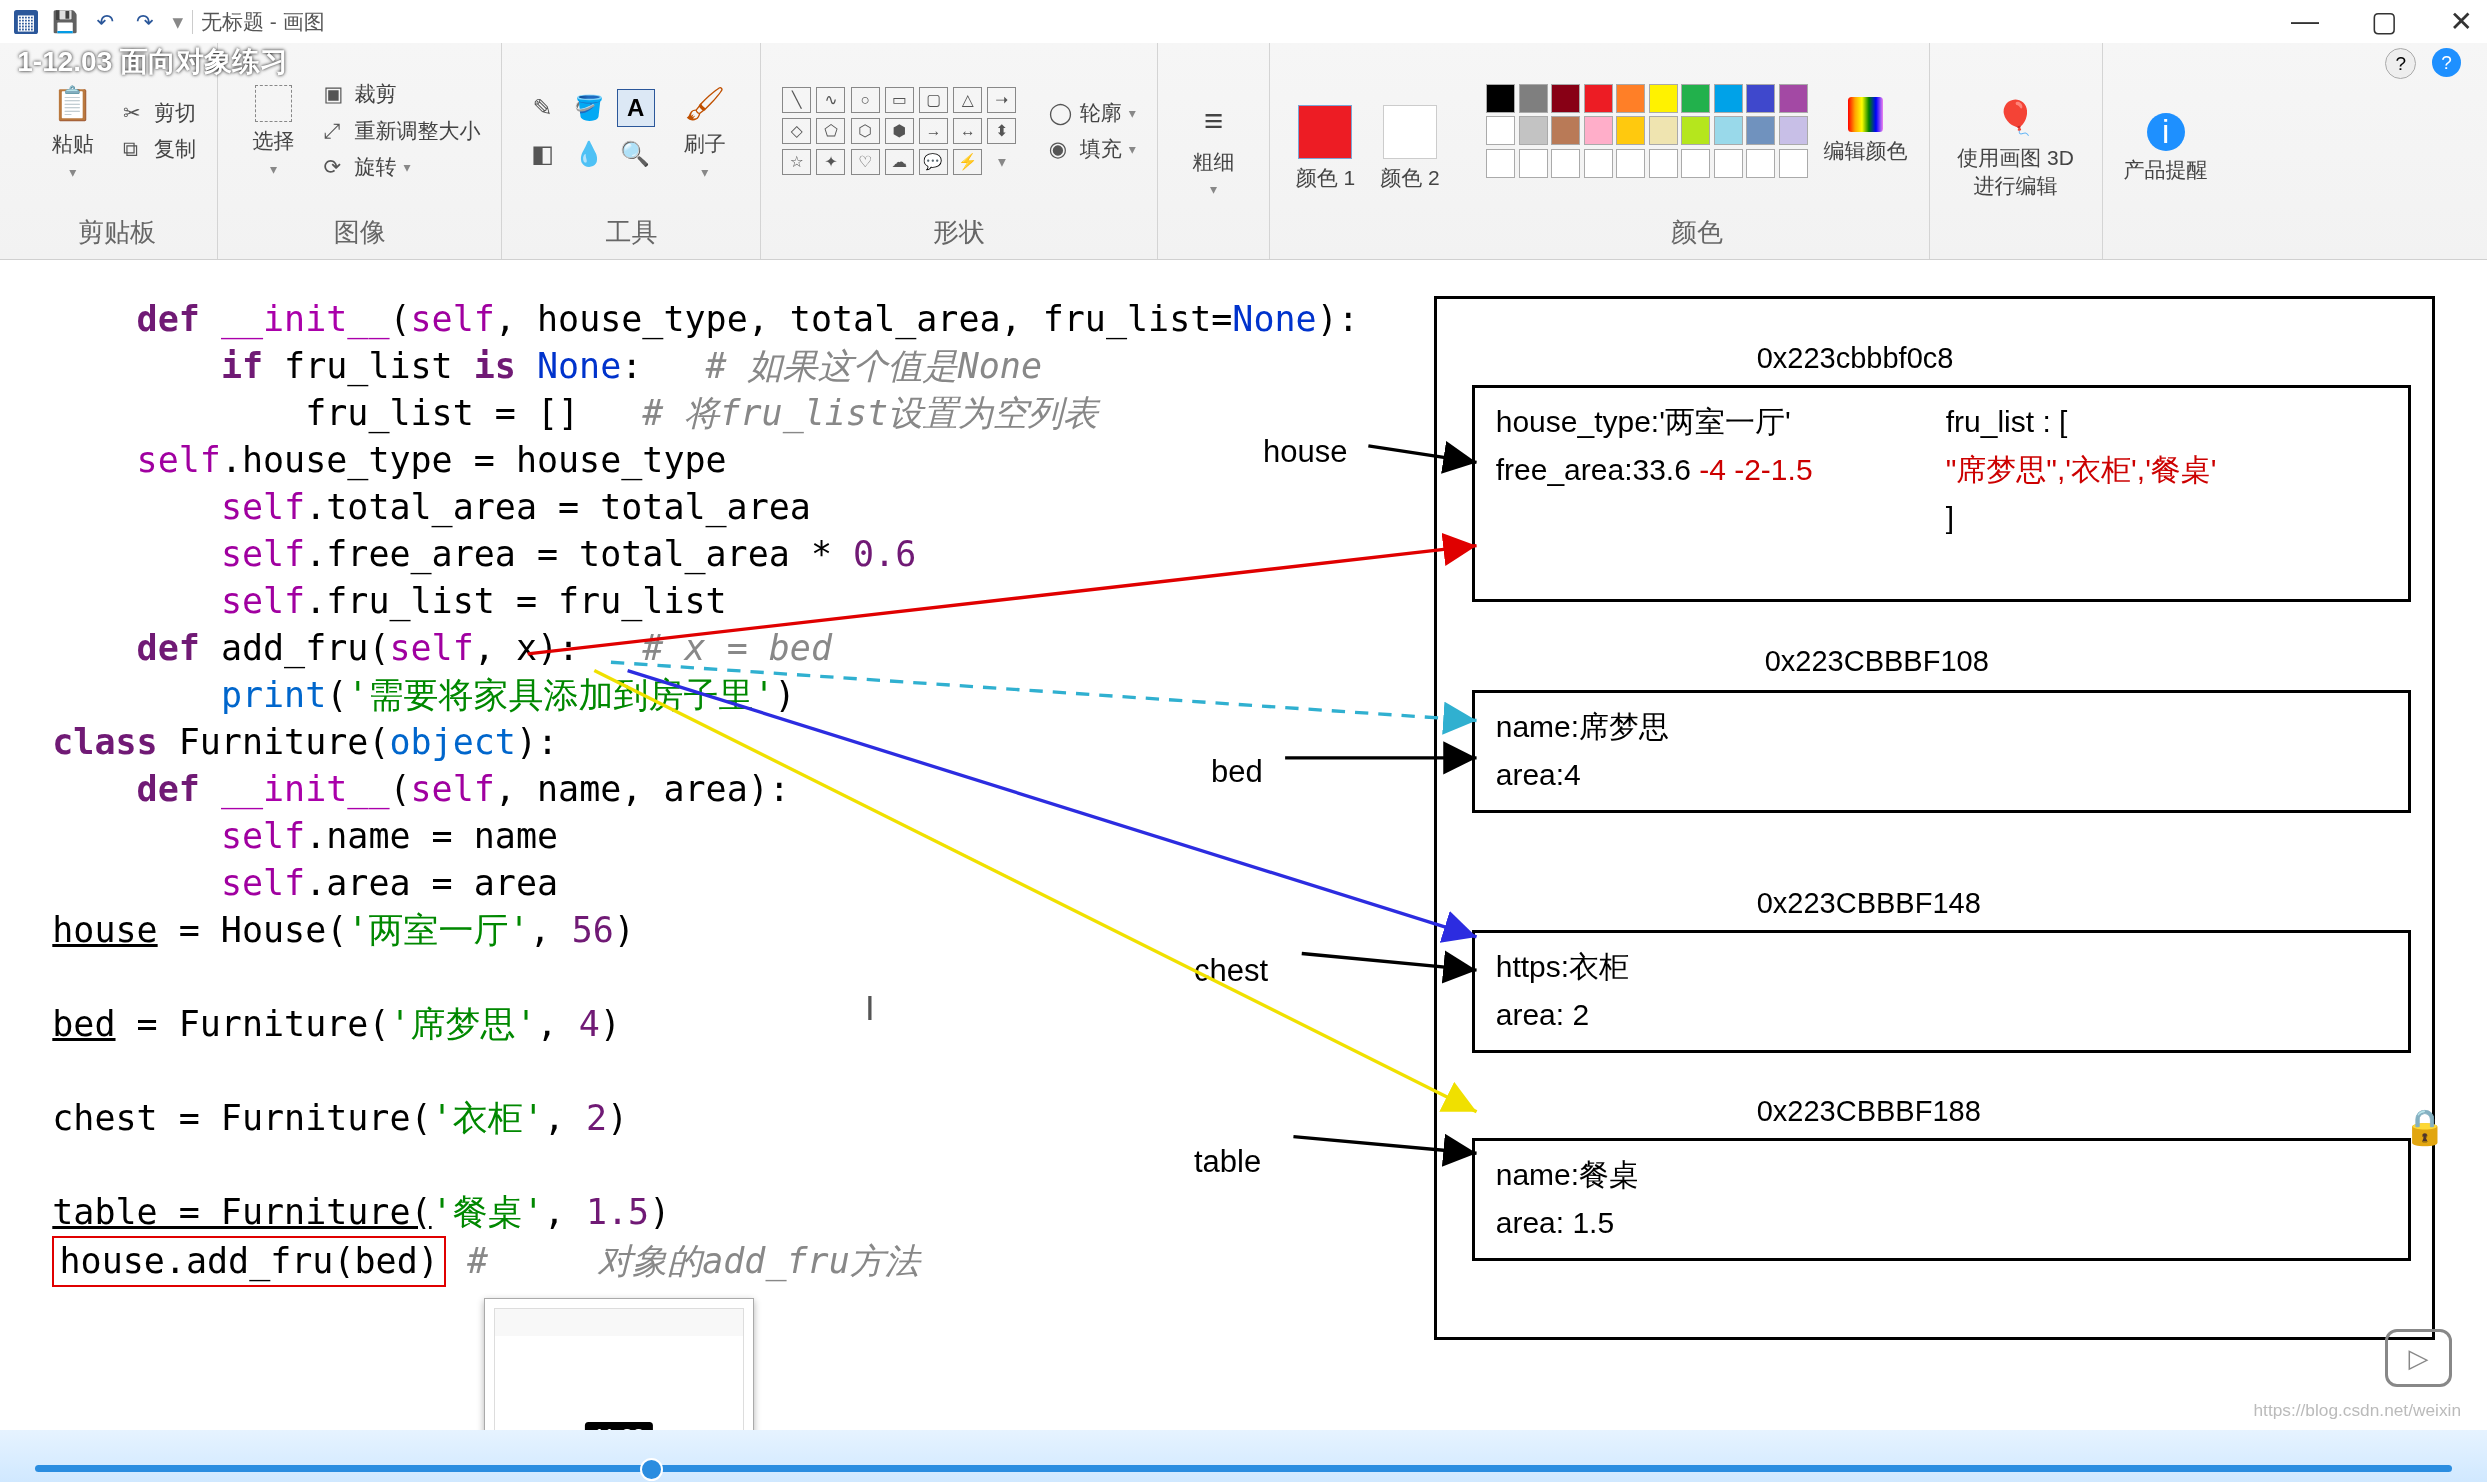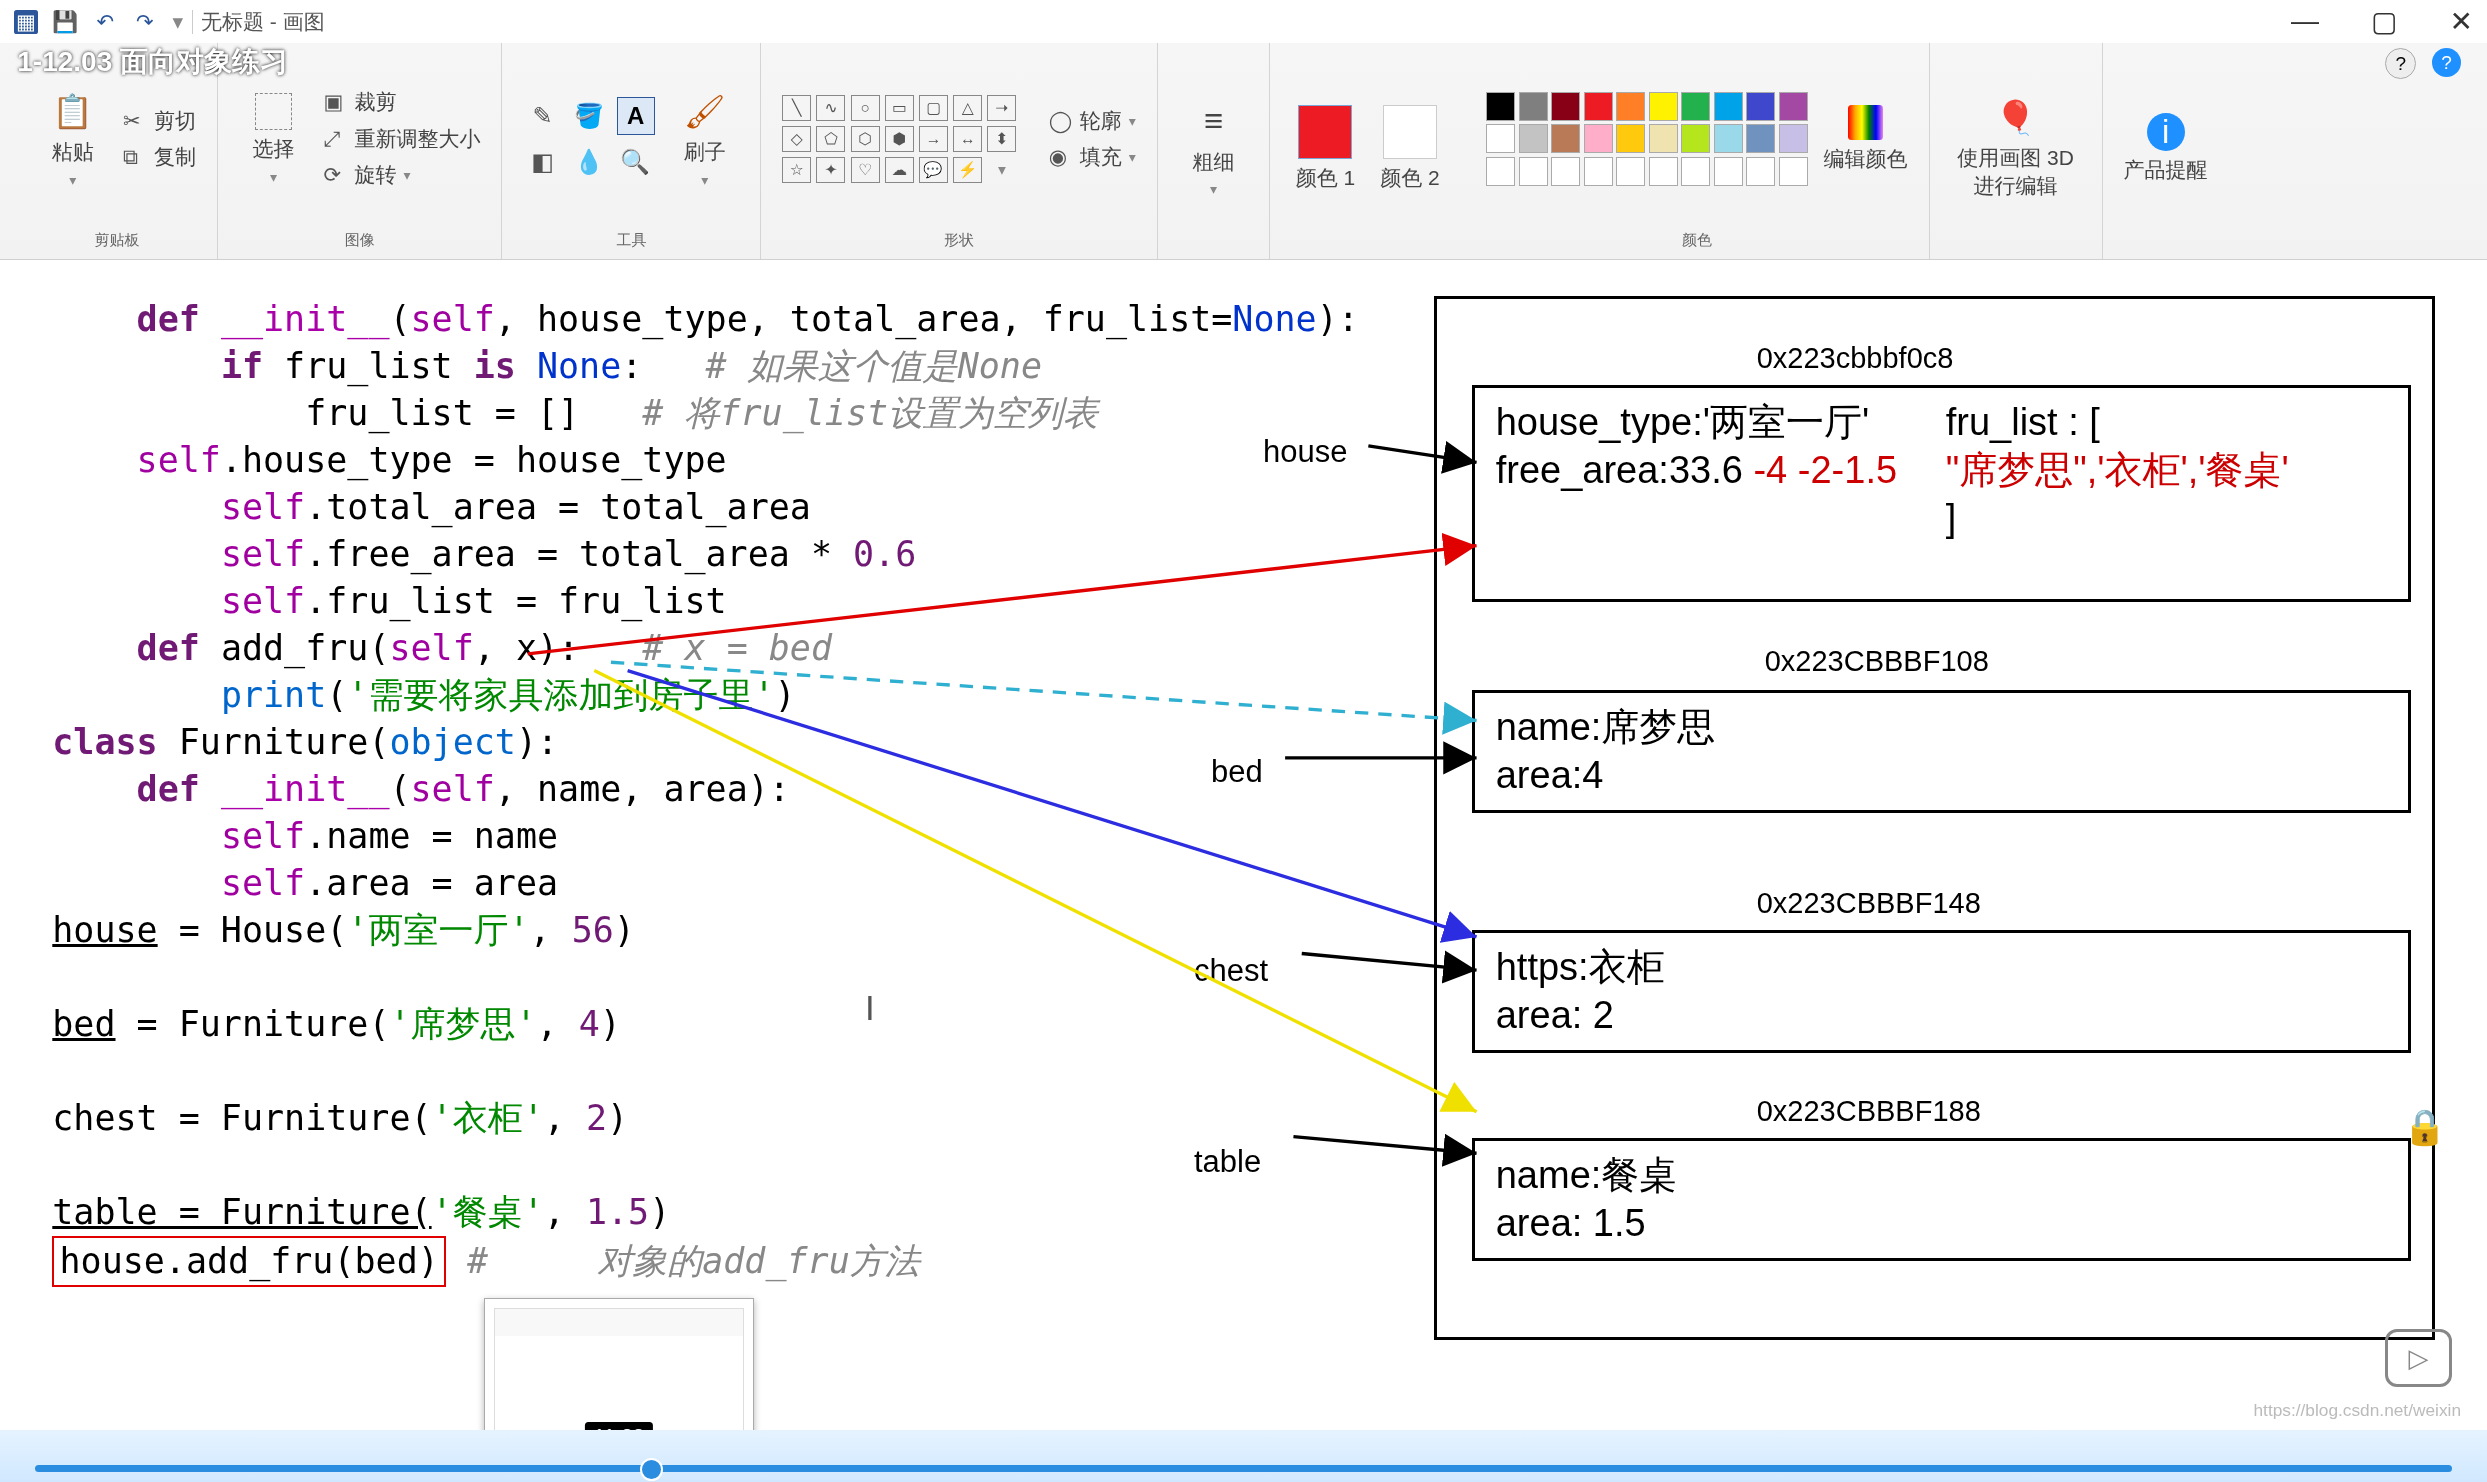--- a/index.html
+++ b/index.html
@@ -11,21 +11,21 @@
   .titlebar .sep{width:0.9px;height:24px;background:#ccc;margin:0 8.6px}
   .titlebar .title{color:#555}
   .titlebar .wincontrols{margin-left:auto;display:flex;gap:52px;font-size:28px;color:#333}
   .video-overlay{position:absolute;top:43px;left:17.3px;color:#fff;font-size:28px;font-weight:600;text-shadow:0 0 3.5px #000;z-index:5}
   .help-icons{position:absolute;top:48px;right:26px;display:flex;gap:15.6px;z-index:5}
   .help-icons span{width:29px;height:29px;border-radius:50%;display:flex;align-items:center;justify-content:center;font-size:19px}
   
   .ribbon{height:216px;background:linear-gradient(#f6f6f6,#f2f2f2);border-bottom:0.9px solid #d0d0d0;display:flex;padding-left:17.3px}
   .group{display:flex;flex-direction:column;border-right:0.9px solid #d4d4d4;padding:8.6px 21px 3.5px}
   .group .body{flex:1;display:flex;align-items:center;gap:15.6px}
-  .group .label{text-align:center;color:#666;font-size:15px;padding:5.2px 0}
+  .group .label{text-align:center;color:#666;font-size:26px;padding:5.2px 0}
   .big-btn{display:flex;flex-direction:column;align-items:center;gap:5.2px;font-size:21px;color:#444;min-width:69px}
   .big-btn .icon{width:43px;height:43px;display:flex;align-items:center;justify-content:center;font-size:33px}
   .small-btn{display:flex;align-items:center;gap:7px;font-size:21px;color:#444}
   .small-btn .icon{width:24px;height:24px;font-size:21px;color:#555}
   .vstack{display:flex;flex-direction:column;gap:8.6px}
   
   .tool-grid{display:grid;grid-template-columns:repeat(3,38px);grid-auto-rows:38px;gap:8.6px}
   .tool-grid .cell{display:flex;align-items:center;justify-content:center;font-size:24px;color:#555}
   
   .shapes-gallery{display:grid;grid-template-columns:repeat(7,29px);grid-auto-rows:26px;gap:5.2px;width:251px}
@@ -44,21 +44,21 @@
   .fn{color:#aa00aa}
   .self{color:#a000a0}
   .str{color:#008800}
   .num{color:#701a75}
   .cm{color:#888;font-style:italic}
   .obj{color:#0066cc}
   .redbox{border:2.6px solid #e00000;padding:0 5.2px;display:inline-block}
   
   .diagram{position:absolute;right:17.3px;top:0;width:995px;height:1038px;border:3.5px solid #000}
   .addr{position:absolute;font-size:29px;color:#000}
-  .box{position:absolute;border:3.5px solid #000;font-size:38px;padding:10.4px 21px;line-height:48px}
+  .box{position:absolute;border:3.5px solid #000;font-size:30px;padding:10.4px 21px;line-height:48px}
   .box .red{color:#cc0000}
   .ptr-label{position:absolute;font-size:31px;color:#000}
   
   svg.overlay{position:absolute;left:0;top:0;width:100%;height:100%;pointer-events:none}
   
   .scrubber{position:absolute;left:0;right:0;bottom:0;height:52px;background:linear-gradient(#e6f3ff,#d0e8ff)}
   .scrubber .bar{position:absolute;left:35px;right:35px;top:35px;height:7px;background:#2b8de0;border-radius:3.5px}
   .scrubber .handle{position:absolute;top:28px;width:19px;height:19px;background:#2b8de0;border-radius:50%;border:2.6px solid #fff}
   .thumb{position:absolute;bottom:26px;width:268px;height:156px;background:#fff;border:1.7px solid #aaa;box-shadow:0 1.7px 7px rgba(0,0,0,.3)}
   .thumb .time{position:absolute;bottom:5.2px;left:50%;transform:translateX(-50%);background:#000;color:#fff;font-size:21px;padding:1.7px 8.6px;border-radius:3.5px}

